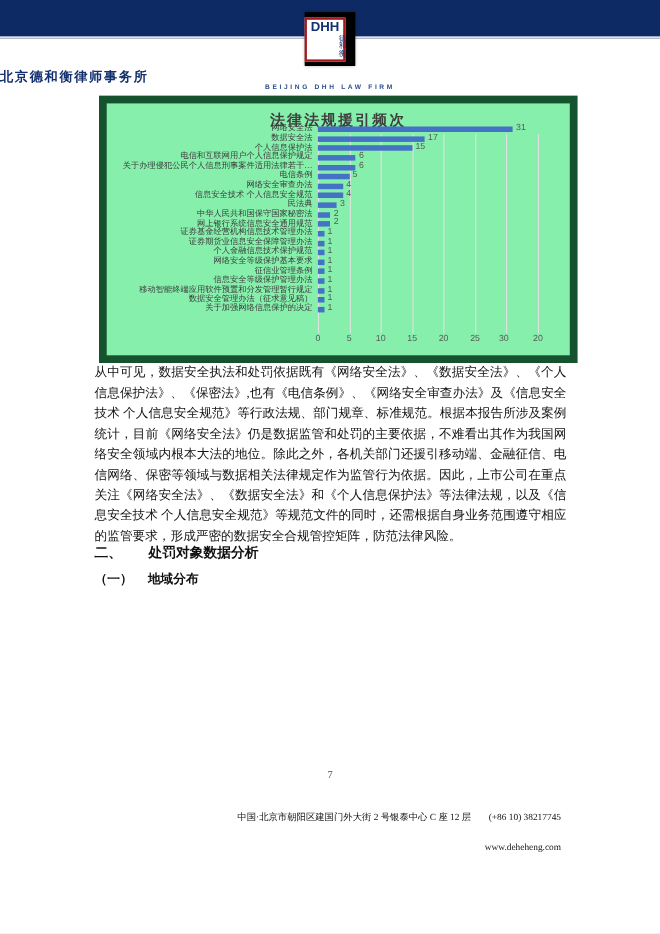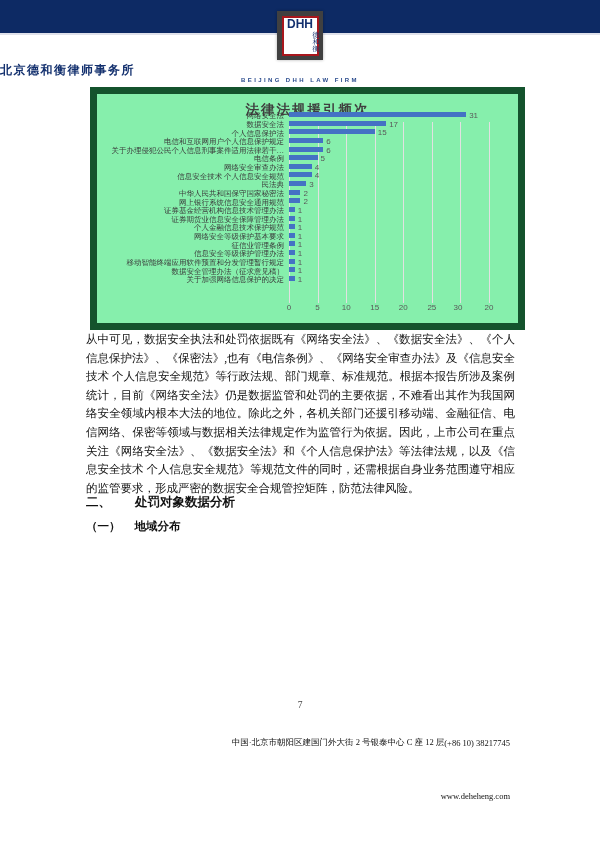--- a/index.html
+++ b/index.html
@@ -3,22 +3,22 @@
 <meta charset="utf-8">
 <style>
   html,body{margin:0;padding:0;background:#888;}
   .page{position:relative;width:600px;height:849px;background:#ffffff;overflow:hidden;
         font-family:"Liberation Serif","DejaVu Serif",serif;}
 
   
   .topbar{position:absolute;top:0;left:0;width:600px;height:33px;background:#0d2a64;
           border-bottom:2px solid #dfe1ea;}
   .logo-box{position:absolute;top:11px;left:50%;transform:translateX(-50%);width:46px;height:49px;
-            background:#404040;box-shadow:0 0 3px rgba(0,0,0,.3);display:flex;align-items:center;
-            justify-content:center;z-index:2;}
+            background:#000000;box-shadow:0 0 3px rgba(0,0,0,.3);display:flex;align-items:center;
+            justify-content:flex-start;z-index:2;}
   .logo-inner{width:37px;height:40px;border:2px solid #a8161c;box-sizing:border-box;display:flex;
               flex-direction:column;align-items:center;justify-content:center;gap:2px;background:#fff;}
   .logo-dhh{font-family:"Liberation Sans","DejaVu Sans",sans-serif;font-weight:bold;font-size:12px;
             color:#13306e;line-height:1;}
   .logo-script{font-size:7px;color:#13306e;line-height:1;margin-left:32px;}
   .firm-cn{position:absolute;top:62px;left:0;width:100%;text-align:left;font-weight:bold;
            font-size:12px;color:#13306e;letter-spacing:1.5px;}
   .firm-en{position:absolute;top:77px;left:0;width:100%;text-align:center;font-size:6px;
            color:#2a4b8d;letter-spacing:2.4px;font-weight:bold;
            font-family:"Liberation Sans","DejaVu Sans",sans-serif;}
@@ -30,39 +30,39 @@
                font-size:13.5px;color:#3f3f3f;letter-spacing:2px;
                font-family:"Liberation Serif","DejaVu Serif",serif;}
   .chart-grid{position:absolute;left:192px;top:28px;width:200px;height:181px;}
   .gridline{position:absolute;top:0;bottom:0;width:1px;background:#e1e1e1;}
   .chart-rows{position:absolute;left:0;top:18px;width:100%;height:172px;display:flex;
               flex-direction:column;justify-content:space-between;}
   .chart-row{display:flex;align-items:center;height:8px;}
   .bar-label{width:192px;box-sizing:border-box;padding-right:5px;text-align:right;font-size:7.5px;
              color:#3a3a3a;white-space:nowrap;line-height:1;
              font-family:"Liberation Serif","DejaVu Serif",serif;}
-  .bar-track{position:relative;display:flex;align-items:flex-start;height:100%;}
+  .bar-track{position:relative;display:flex;align-items:flex-end;height:100%;}
   .bar{height:5px;background:#4472c4;}
   .bar-value{font-size:8px;color:#595959;margin-left:3px;line-height:1;}
   .chart-xaxis{position:absolute;left:0;top:209px;width:100%;height:12px;}
   .tick{position:absolute;transform:translateX(-50%);font-size:8px;color:#595959;}
 
   
   .body-text{position:absolute;left:86px;top:330px;width:429px;font-size:11.5px;
              line-height:18.6px;text-align:justify;color:#121212;}
   .h2{position:absolute;left:86px;top:494px;font-weight:bold;font-size:12.5px;color:#111;}
   .h2 .num{margin-right:24px;}
   .h3{position:absolute;left:86px;top:519px;font-weight:bold;font-size:11.5px;color:#111;}
   .h3 .num{margin-right:14px;}
 
   
   .pagenum{position:absolute;top:700px;left:0;width:100%;text-align:center;font-size:9.5px;color:#444;}
-  .footer-line{position:absolute;top:737px;right:90px;display:flex;font-size:8.5px;color:#111;
-               white-space:nowrap;align-items:center;}
-  .website{position:absolute;top:791px;right:90px;font-size:8.5px;color:#111;}
+  .footer-line{position:absolute;top:737px;right:90px;display:flex;gap:16px;font-size:8.5px;color:#111;
+               white-space:nowrap;}
+  .website{position:absolute;top:765px;right:90px;font-size:8.5px;color:#111;}
 </style>
 </head>
 <body>
 
 <div class="page">
 
   <div class="topbar"></div>
   <div class="logo-box">
     <div class="logo-inner">
       <span class="logo-dhh">DHH</span>

